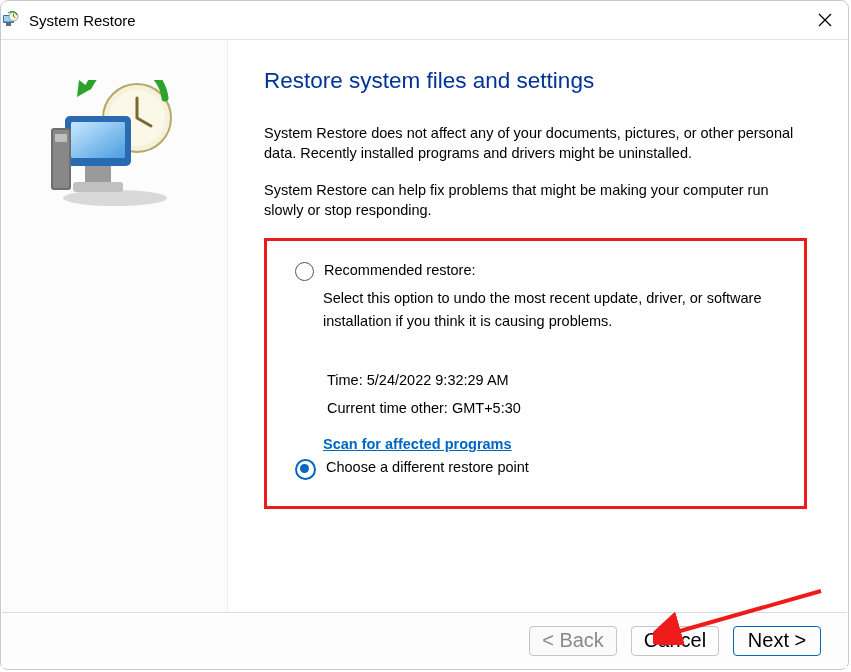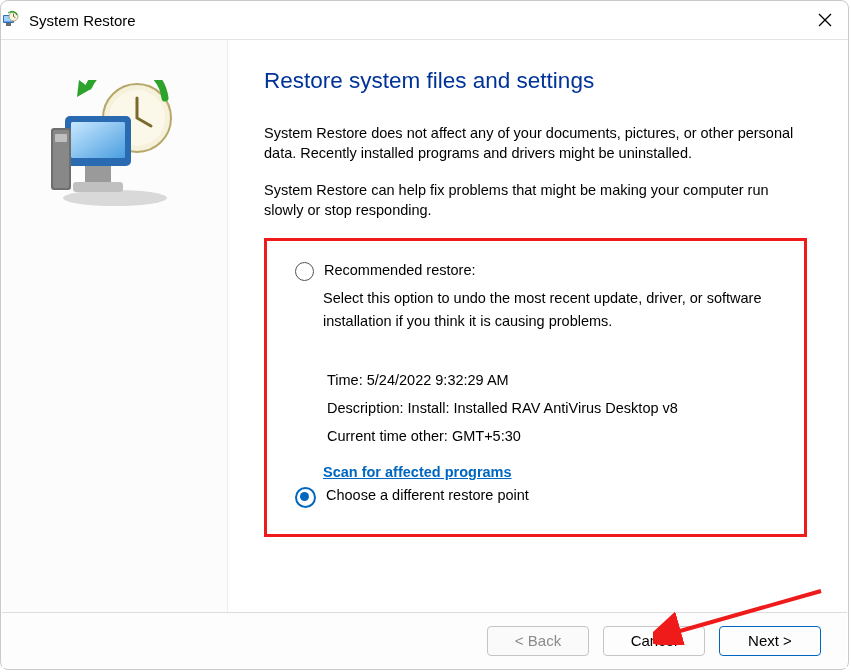--- a/index.html
+++ b/index.html
@@ -68,22 +68,22 @@
   .sub-block{margin-left:32px;margin-top:32px;line-height:1.95;}
   .link{color:#0067c0;text-decoration:underline;cursor:pointer;margin-left:28px;display:inline-block;margin-top:14px;font-weight:bold;}
   .radio-row.second{margin-top:6px;}
   .footer{
     position:absolute;left:1px;right:1px;bottom:1px;height:55px;
     border-top:1px solid #dcdcdc;background:#fdfdfd;
     display:flex;align-items:center;justify-content:flex-end;gap:14px;
     padding-right:26px;
   }
   .btn{
-    width:102px;height:30px;border:1px solid #c5c5c5;border-radius:4px;
-    background:#fdfdfd;cursor:pointer;font:inherit;font-size:15px;
+    width:88px;height:30px;border:1px solid #c5c5c5;border-radius:4px;
+    background:#fdfdfd;cursor:pointer;font:inherit;font-size:20px;
     display:flex;align-items:center;justify-content:center;
   }
   .btn:disabled{color:#8a8a8a;cursor:default;background:#fafafa;}
   .btn.primary{border:1.5px solid #0067c0;}
   .arrow-annot{
     position:absolute;pointer-events:none;
   }
 </style>
 </head>
 <body>
@@ -146,21 +146,20 @@
       <div class="opt-box">
 
         <div class="radio-row">
           <span class="radio"></span>
           <span class="radio-label">Recommended restore:</span>
         </div>
         <div class="sub">Select this option to undo the most recent update, driver, or software installation if you think it is causing problems.</div>
 
         <div class="sub-block">
           <div><span>Time: </span><span>5/24/2022 9:32:29 AM</span></div>
-          <div><span>Description: </span><span>Install: Installed RAV AntiVirus Desktop v8</span></div>
           <div><span>Current time other: </span><span>GMT+5:30</span></div>
         </div>
 
         <a class="link">Scan for affected programs</a>
 
         <div class="radio-row second">
           <span class="radio checked"></span>
           <span class="radio-label">Choose a different restore point</span>
         </div>
 

